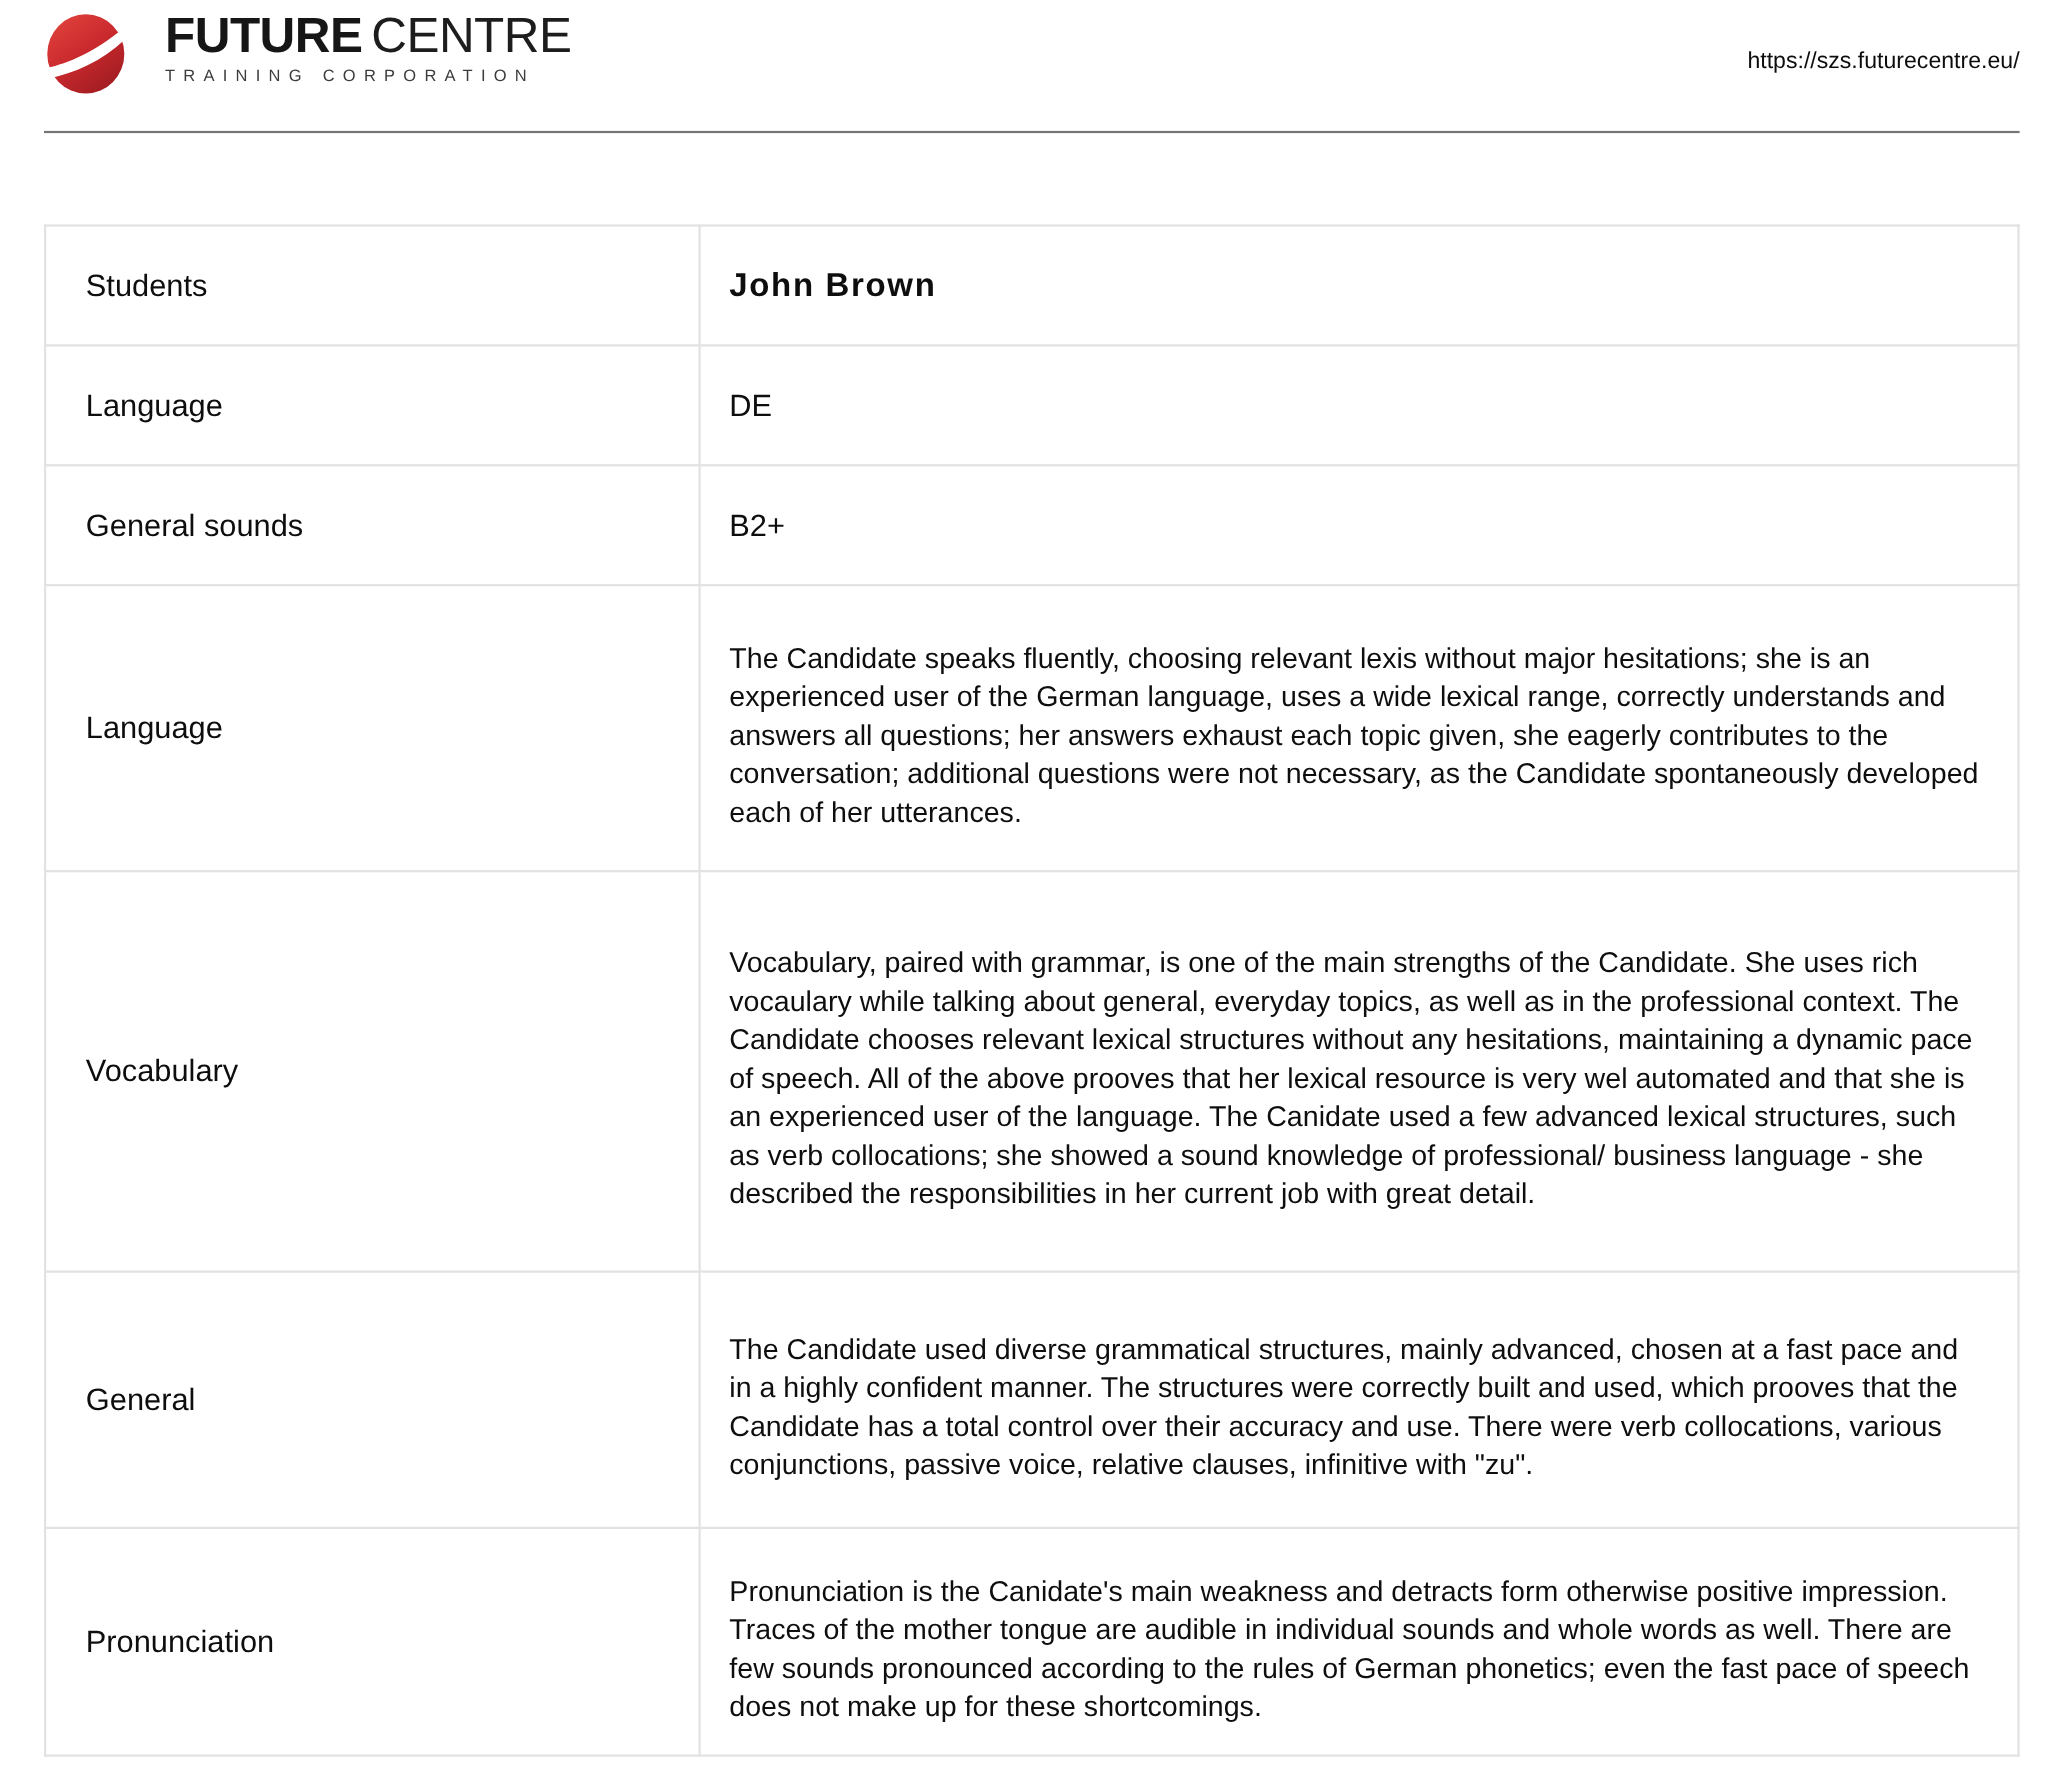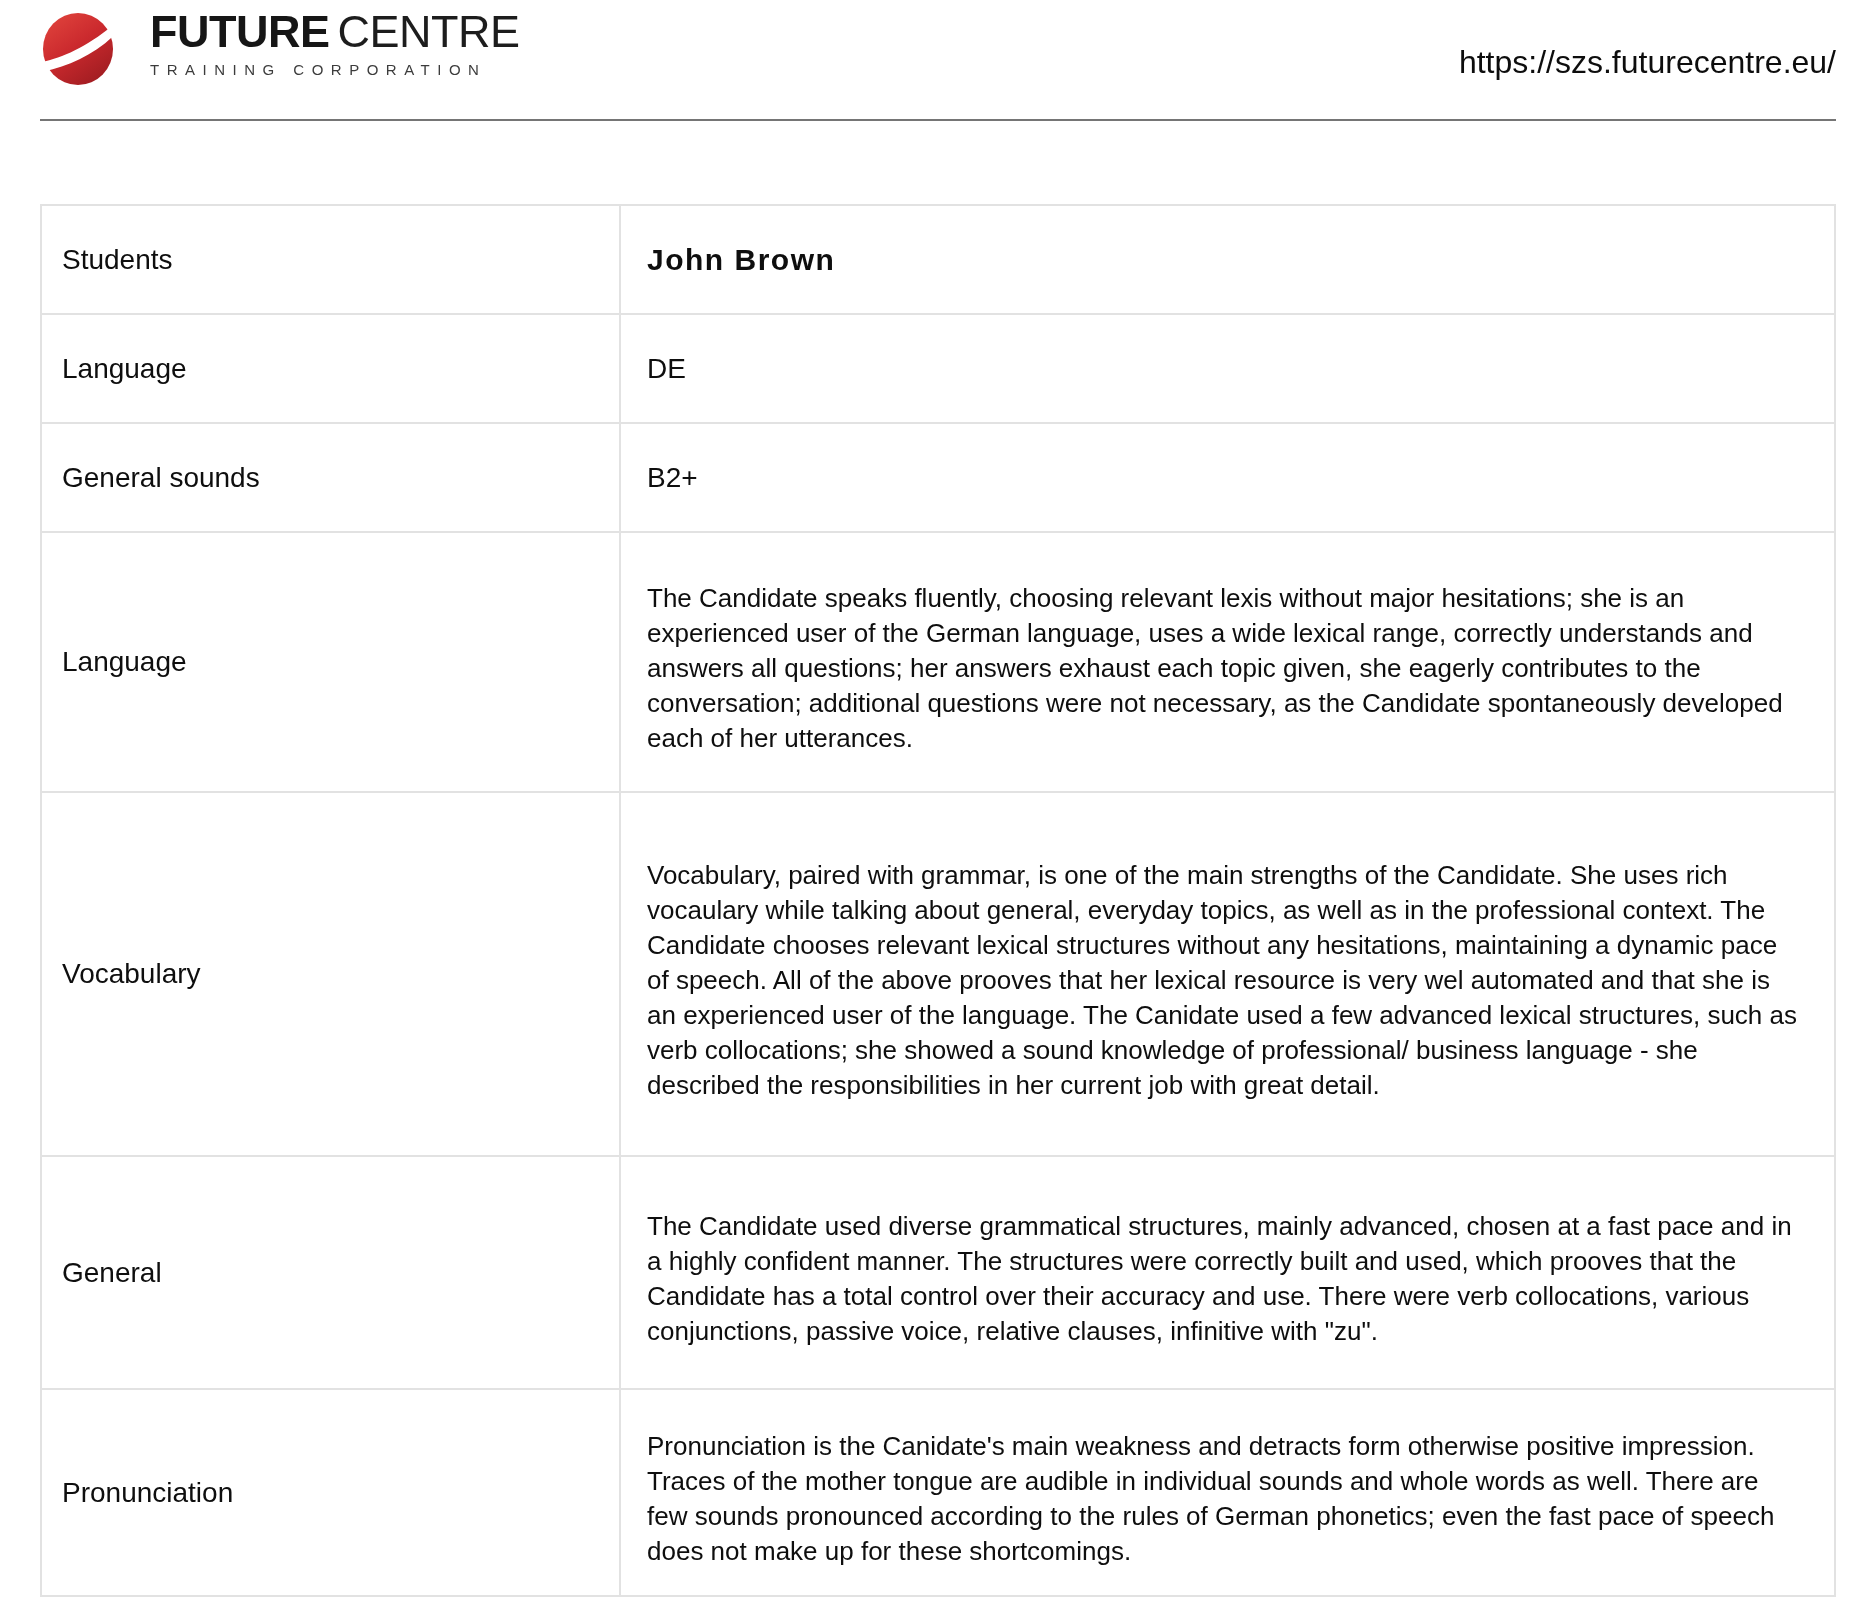--- a/index.html
+++ b/index.html
@@ -20,21 +20,21 @@
   .logo-text { margin-left: 36px; }
   .logo-title { font-size: 45px; line-height: 48px; letter-spacing: -0.5px; white-space: nowrap; }
   .logo-title .t-bold { font-weight: 800; color: #161616; }
   .logo-title .t-light { font-weight: 400; color: #1d1d1d; margin-left: 8px; }
   .logo-subtitle {
     margin-top: 5px; font-size: 15px; font-weight: 400;
     letter-spacing: 7.5px; color: #3c3c3c; white-space: nowrap;
   }
   .site-url {
     position: absolute; right: 35px; top: 44px;
-    font-size: 32px; color: #0d0d0d;
+    font-size: 21px; color: #0d0d0d;
   }
   .header-divider {
     position: absolute; left: 40px; right: 35px; top: 119px;
     height: 2px; background: #757575;
   }
 
   
   .assessment-table {
     position: absolute; left: 40px; top: 204px;
     width: 1796px;
@@ -42,21 +42,21 @@
     table-layout: fixed;
   }
   .assessment-table td {
     border: 2px solid #e2e2e2;
     vertical-align: middle;
     font-size: 28px;
     color: #0e0e0e;
   }
   .label-cell {
     width: 541px;
-    padding: 10px 16px 10px 20px;
+    padding: 10px 16px 10px 36px;
   }
   .value-cell { padding: 10px 28px 10px 26px; }
   .value-cell.name {
     font-weight: 700;
     font-size: 30px;
     letter-spacing: 1.5px;
   }
   .value-cell.paragraph {
     font-size: 26px;
     line-height: 35px;

